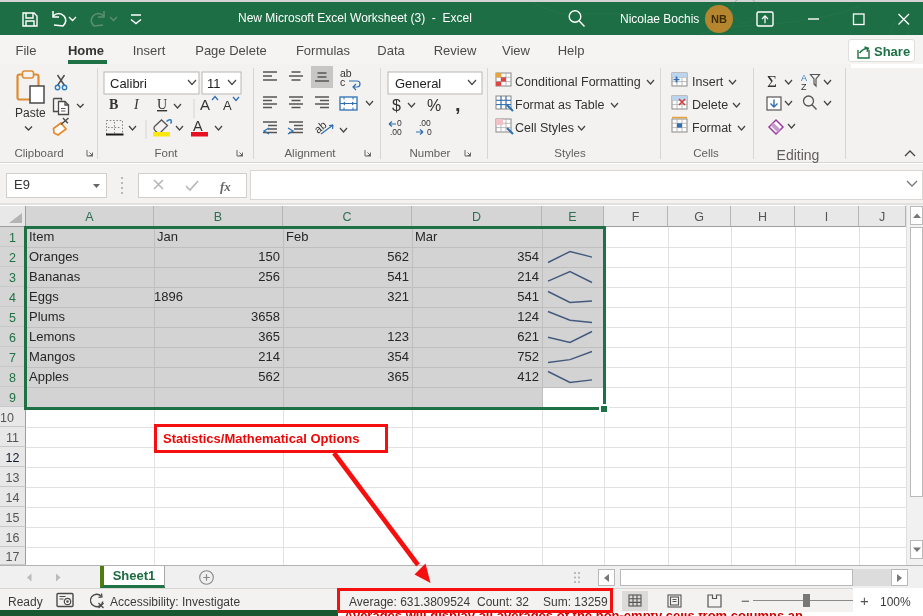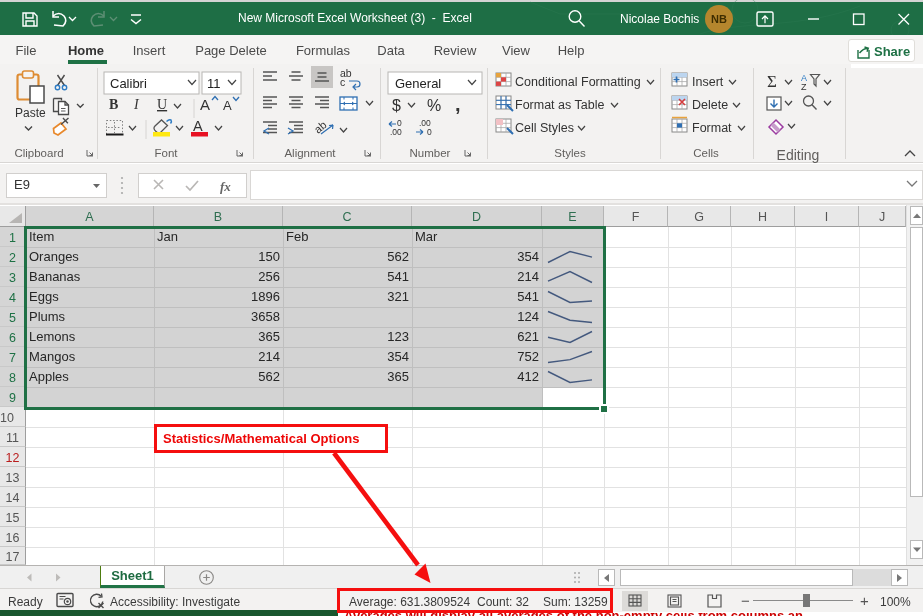--- a/index.html
+++ b/index.html
@@ -381,21 +381,21 @@
 <div class="abs" style="left:0;top:42px;width:26px;height:20px;background:#d5d5d5;border-right:1px solid #9e9e9e;border-bottom:1px solid #c9c9c9;color:#1e7145;font-size:12.5px;text-align:center;line-height:23px">2</div>
 <div class="abs" style="left:0;top:62px;width:26px;height:20px;background:#d5d5d5;border-right:1px solid #9e9e9e;border-bottom:1px solid #c9c9c9;color:#1e7145;font-size:12.5px;text-align:center;line-height:23px">3</div>
 <div class="abs" style="left:0;top:82px;width:26px;height:20px;background:#d5d5d5;border-right:1px solid #9e9e9e;border-bottom:1px solid #c9c9c9;color:#1e7145;font-size:12.5px;text-align:center;line-height:23px">4</div>
 <div class="abs" style="left:0;top:102px;width:26px;height:20px;background:#d5d5d5;border-right:1px solid #9e9e9e;border-bottom:1px solid #c9c9c9;color:#1e7145;font-size:12.5px;text-align:center;line-height:23px">5</div>
 <div class="abs" style="left:0;top:122px;width:26px;height:20px;background:#d5d5d5;border-right:1px solid #9e9e9e;border-bottom:1px solid #c9c9c9;color:#1e7145;font-size:12.5px;text-align:center;line-height:23px">6</div>
 <div class="abs" style="left:0;top:142px;width:26px;height:20px;background:#d5d5d5;border-right:1px solid #9e9e9e;border-bottom:1px solid #c9c9c9;color:#1e7145;font-size:12.5px;text-align:center;line-height:23px">7</div>
 <div class="abs" style="left:0;top:162px;width:26px;height:20px;background:#d5d5d5;border-right:1px solid #9e9e9e;border-bottom:1px solid #c9c9c9;color:#1e7145;font-size:12.5px;text-align:center;line-height:23px">8</div>
 <div class="abs" style="left:0;top:182px;width:26px;height:20px;background:#d5d5d5;border-right:1px solid #9e9e9e;border-bottom:1px solid #c9c9c9;color:#1e7145;font-size:12.5px;text-align:center;line-height:23px">9</div>
 <div class="abs" style="left:0;top:202px;width:26px;height:20px;background:#e8e8e8;border-right:1px solid #9e9e9e;border-bottom:1px solid #c9c9c9;color:#555;font-size:12.5px;text-align:left;line-height:23px">10</div>
 <div class="abs" style="left:0;top:222px;width:26px;height:20px;background:#e8e8e8;border-right:1px solid #9e9e9e;border-bottom:1px solid #c9c9c9;color:#555;font-size:12.5px;text-align:center;line-height:23px">11</div>
-<div class="abs" style="left:0;top:242px;width:26px;height:20px;background:#e8e8e8;border-right:1px solid #9e9e9e;border-bottom:1px solid #c9c9c9;color:#b91c1c;font-size:12.5px;text-align:center;line-height:23px">12</div>
+<div class="abs" style="left:0;top:242px;width:26px;height:20px;background:#e8e8e8;border-right:1px solid #9e9e9e;border-bottom:1px solid #c9c9c9;color:#0f172a;font-size:12.5px;text-align:center;line-height:23px">12</div>
 <div class="abs" style="left:0;top:262px;width:26px;height:20px;background:#e8e8e8;border-right:1px solid #9e9e9e;border-bottom:1px solid #c9c9c9;color:#555;font-size:12.5px;text-align:center;line-height:23px">13</div>
 <div class="abs" style="left:0;top:282px;width:26px;height:20px;background:#e8e8e8;border-right:1px solid #9e9e9e;border-bottom:1px solid #c9c9c9;color:#555;font-size:12.5px;text-align:center;line-height:23px">14</div>
 <div class="abs" style="left:0;top:302px;width:26px;height:20px;background:#e8e8e8;border-right:1px solid #9e9e9e;border-bottom:1px solid #c9c9c9;color:#555;font-size:12.5px;text-align:center;line-height:23px">15</div>
 <div class="abs" style="left:0;top:322px;width:26px;height:20px;background:#e8e8e8;border-right:1px solid #9e9e9e;border-bottom:1px solid #c9c9c9;color:#555;font-size:12.5px;text-align:center;line-height:23px">16</div>
 <div class="abs" style="left:0;top:342px;width:26px;height:18px;background:#e8e8e8;border-right:1px solid #9e9e9e;border-bottom:1px solid #c9c9c9;color:#555;font-size:12.5px;text-align:center;line-height:21px">17</div>
 <div class="abs" style="left:26px;top:22px;width:578px;height:180px;background:#d3d3d3"></div>
 <div class="abs" style="left:542px;top:182px;width:62px;height:20px;background:#fff"></div>
 <div class="abs" style="left:154px;top:22px;width:1px;height:338px;background:#e2e2e2"></div>
 <div class="abs" style="left:154px;top:22px;width:1px;height:180px;background:#bfbfbf"></div>
 <div class="abs" style="left:283px;top:22px;width:1px;height:338px;background:#e2e2e2"></div>
@@ -440,21 +440,21 @@
 <div class="ctext" style="left:415px;top:22px">Mar</div>
 <div class="ctext" style="left:29px;top:42px">Oranges</div>
 <div class="ctext" style="left:154px;top:42px;width:126px;text-align:right">150</div>
 <div class="ctext" style="left:283px;top:42px;width:126px;text-align:right">562</div>
 <div class="ctext" style="left:412px;top:42px;width:127px;text-align:right">354</div>
 <div class="ctext" style="left:29px;top:62px">Bananas</div>
 <div class="ctext" style="left:154px;top:62px;width:126px;text-align:right">256</div>
 <div class="ctext" style="left:283px;top:62px;width:126px;text-align:right">541</div>
 <div class="ctext" style="left:412px;top:62px;width:127px;text-align:right">214</div>
 <div class="ctext" style="left:29px;top:82px">Eggs</div>
-<div class="ctext" style="left:154px;top:82px;width:126px;text-align:right">1896</div>
+<div class="ctext" style="left:154px;top:82px;width:126px;">1896</div>
 <div class="ctext" style="left:283px;top:82px;width:126px;text-align:right">321</div>
 <div class="ctext" style="left:412px;top:82px;width:127px;text-align:right">541</div>
 <div class="ctext" style="left:29px;top:102px">Plums</div>
 <div class="ctext" style="left:154px;top:102px;width:126px;text-align:right">3658</div>
 <div class="ctext" style="left:412px;top:102px;width:127px;text-align:right">124</div>
 <div class="ctext" style="left:29px;top:122px">Lemons</div>
 <div class="ctext" style="left:154px;top:122px;width:126px;text-align:right">365</div>
 <div class="ctext" style="left:283px;top:122px;width:126px;text-align:right">123</div>
 <div class="ctext" style="left:412px;top:122px;width:127px;text-align:right">621</div>
 <div class="ctext" style="left:29px;top:142px">Mangos</div>
@@ -495,21 +495,21 @@
 <svg class="abs" style="left:300px;top:450px;z-index:60" width="180" height="145">
  <path d="M34 3 L118 115" stroke="#f50f0f" stroke-width="4.6" fill="none"></path>
  <path d="M130.5 133 L114.5 124.5 L125.5 113.5 z" fill="#f50f0f"></path>
 </svg>
 
 <div class="abs" style="left:0;top:565px;width:923px;height:23px;background:#f0f0f0;border-top:1px solid #b5b3b1">
  <svg class="abs" style="left:0;top:0" width="140" height="23">
   <path d="M31.5 7.5 L27 11.5 L31.5 15.5 z" fill="#bdbbb9"></path>
   <path d="M56 7.5 L60.5 11.5 L56 15.5 z" fill="#bdbbb9"></path>
  </svg>
- <div class="abs" style="left:100px;top:0;width:65px;height:22px;background:#fff;border-left:1px solid #4d7c0f;border-right:1px solid #a9a7a5;border-bottom:3px solid #217346;color:#1e6b41;font-weight:bold;font-size:13px;text-align:center;line-height:19px">Sheet1</div>
+ <div class="abs" style="left:100px;top:0;width:65px;height:22px;background:#fff;border-left:4px solid #4d7c0f;border-right:1px solid #a9a7a5;border-bottom:3px solid #217346;color:#1e6b41;font-weight:bold;font-size:13px;text-align:center;line-height:19px">Sheet1</div>
  <svg class="abs" style="left:199px;top:4px" width="15" height="15">
         <circle cx="7.5" cy="7.5" r="6.8" stroke="#898785" stroke-width="1.1" fill="none"></circle>
         <path d="M7.5 4.2 v6.6 M4.2 7.5 h6.6" stroke="#898785" stroke-width="1.2"></path>
       </svg>
  <svg class="abs" style="left:573px;top:5px" width="8" height="13">
         <g fill="#aaa">
           <circle cx="2" cy="2" r="1"></circle>
           <circle cx="6" cy="2" r="1"></circle>
           <circle cx="2" cy="6.5" r="1"></circle>
           <circle cx="6" cy="6.5" r="1"></circle>
@@ -522,21 +522,21 @@
         <path d="M7 1 L2 5 L7 9 z" fill="#777"></path>
       </svg>
  <div class="abs" style="left:620px;top:3px;width:233px;height:17px;background:#fff;border:1px solid #b9b9b9"></div>
  <div class="abs" style="left:853px;top:3px;width:38px;height:17px;background:#dcdcdc"></div>
  <div class="abs" style="left:891px;top:3px;width:17px;height:17px;background:#fff;border:1px solid #b9b9b9"></div>
  <svg class="abs" style="left:895px;top:7px" width="9" height="10">
         <path d="M2 1 L7 5 L2 9 z" fill="#777"></path>
       </svg>
 </div>
 
-<div class="abs" style="left:0;top:588px;width:923px;height:24px;background:#f3f2f1;border-top:1px solid #d8d6d4">
+<div class="abs" style="left:0;top:588px;width:853px;height:24px;background:#f3f2f1;border-top:1px solid #d8d6d4">
  <div class="abs" style="left:8px;top:6px;font-size:12px;color:#3b3b3b">Ready</div>
  <svg class="abs" style="left:56px;top:3px" width="19" height="16">
   <rect x="1" y="1.5" width="16" height="13" rx="1" stroke="#4a4a4a" stroke-width="1.4" fill="none"></rect>
   <path d="M3.5 4.5 h6 M3.5 7 h4" stroke="#4a4a4a" stroke-width="1.2"></path>
   <circle cx="11.5" cy="9.5" r="3.2" stroke="#4a4a4a" stroke-width="1.2" fill="none"></circle>
   <circle cx="11.5" cy="9.5" r="1.2" fill="#4a4a4a"></circle>
  </svg>
  <svg class="abs" style="left:88px;top:3px" width="18" height="17">
   <path d="M13.2 4.2 A6.2 6.2 0 1 0 14.8 9.5" stroke="#4a4a4a" stroke-width="1.4" fill="none"></path>
   <path d="M13.5 1.5 l0.5 3.5 l-3.5 0.3" stroke="#4a4a4a" stroke-width="1.3" fill="none"></path>

